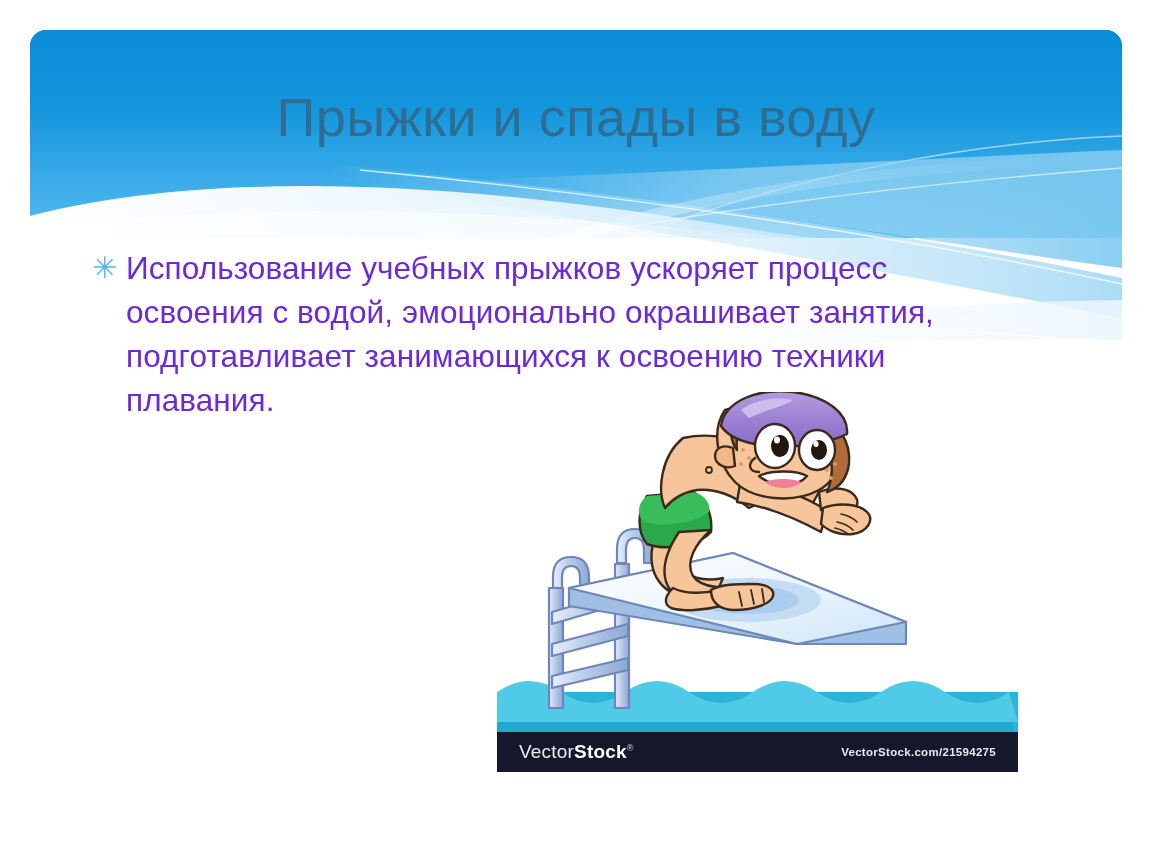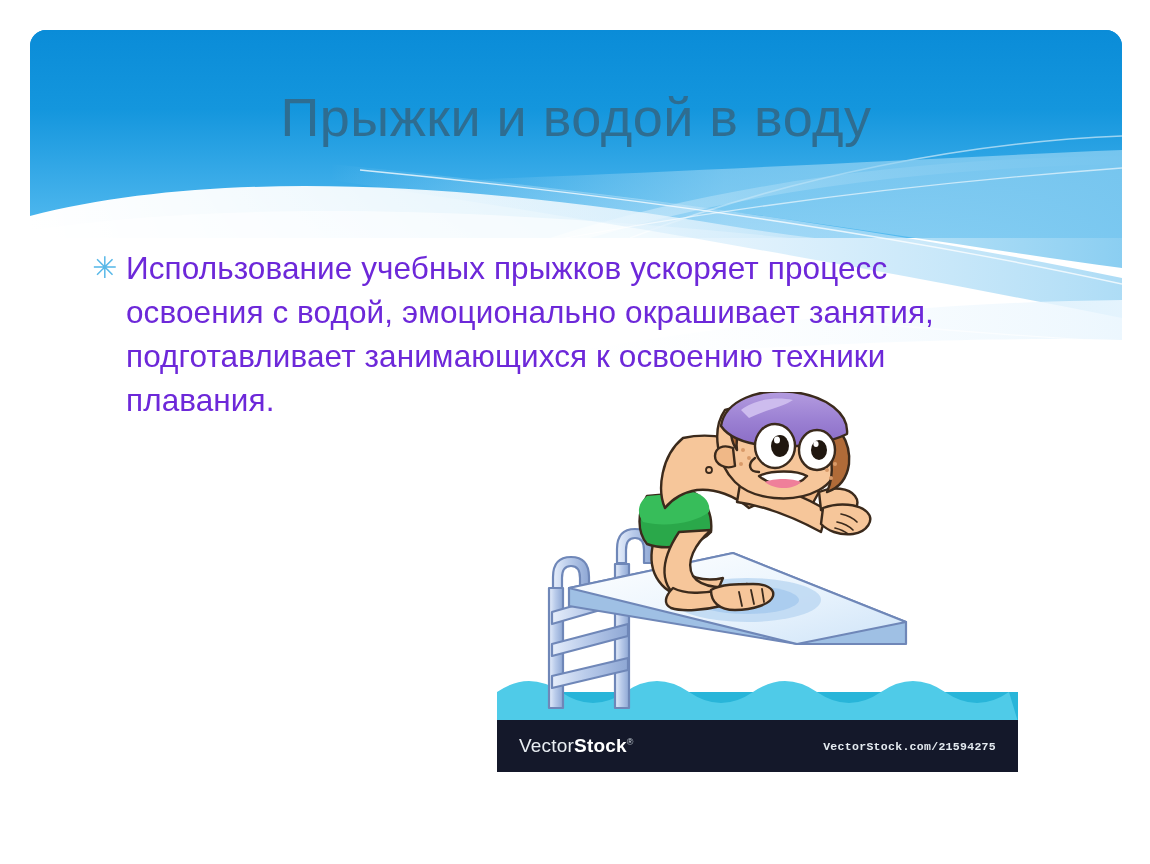--- a/index.html
+++ b/index.html
@@ -107,39 +107,39 @@
     background: #ffffff;
     z-index: 4;
   }
   .picture svg { display: block; width: 100%; height: 100%; }
 
   .wm-bar {
     position: absolute;
     left: 0;
     bottom: 0;
     width: 100%;
-    height: 52px;
+    height: 40px;
     background: #14182a;
     display: flex;
     align-items: center;
     justify-content: space-between;
     box-sizing: border-box;
     padding: 8px 22px;
   }
   .wm-left {
     font-family: "Liberation Sans", sans-serif;
     font-size: 19px;
     color: #ffffff;
     letter-spacing: 0.2px;
   }
   .wm-left .wm-thin { font-weight: 300; color: #e9eef3; }
   .wm-left .wm-bold { font-weight: 700; color: #ffffff; }
   .wm-left .wm-reg  { font-size: 9px; vertical-align: super; color: #cfd7de; }
   .wm-right {
-    font-family: Liberation Mono, monospace;
+    font-family: Liberation Sans, sans-serif;
     font-size: 11.5px;
     font-weight: 700;
     color: #e4eaf0;
     letter-spacing: 0.3px;
   }
 </style>
 </head>
 <body>
 
 <div class="slide">
@@ -196,21 +196,21 @@
     <path d="M1092,0 L1092,118 C900,92 700,56 430,30 C700,20 900,8 1092,0 Z" fill="url(#uw1)"></path>
 
     <path d="M300,14 C620,46 880,84 1092,128 L1092,168 C840,118 560,68 300,30 Z" fill="url(#uw2)"></path>
 
     <path d="M1092,150 C900,152 700,172 470,214 C740,196 930,186 1092,190 Z" fill="url(#uw3)"></path>
 
     <path d="M330,20 C640,50 900,92 1092,134" fill="none" stroke="#ffffff" stroke-opacity="0.75" stroke-width="1.4"></path>
     <path d="M1092,18 C880,34 640,62 400,116 C560,148 820,176 1092,192" fill="none" stroke="#ffffff" stroke-opacity="0.6" stroke-width="1.3"></path>
   </svg>
 
-  <div class="title">Прыжки и водой в воду</div>
+  <div class="title">Прыжки и спады в воду</div>
 
   <div class="body-block">
     <span class="bullet">✳</span>
     <span class="body-text">Использование учебных прыжков ускоряет процесс освоения с водой, эмоционально окрашивает занятия, подготавливает занимающихся к освоению техники плавания.</span>
   </div>
 
   <div class="picture">
     <svg viewBox="0 0 521 380">
       <defs>
         <linearGradient id="boardTop" x1="0" y1="0" x2="1" y2="1">

